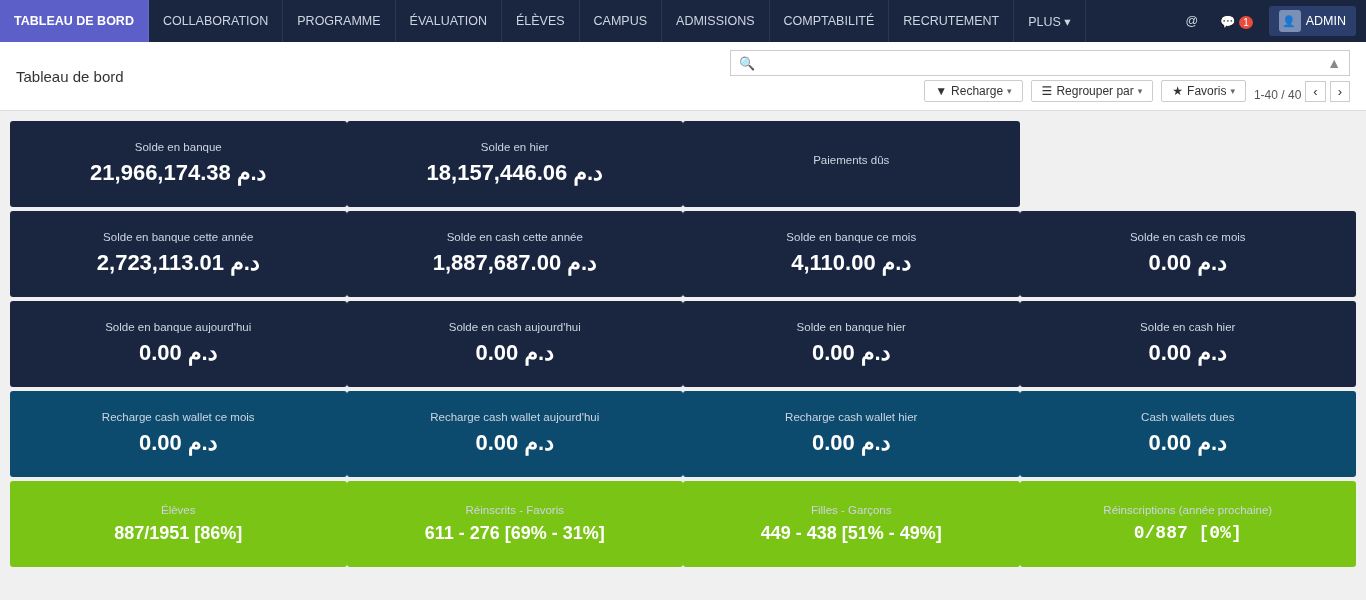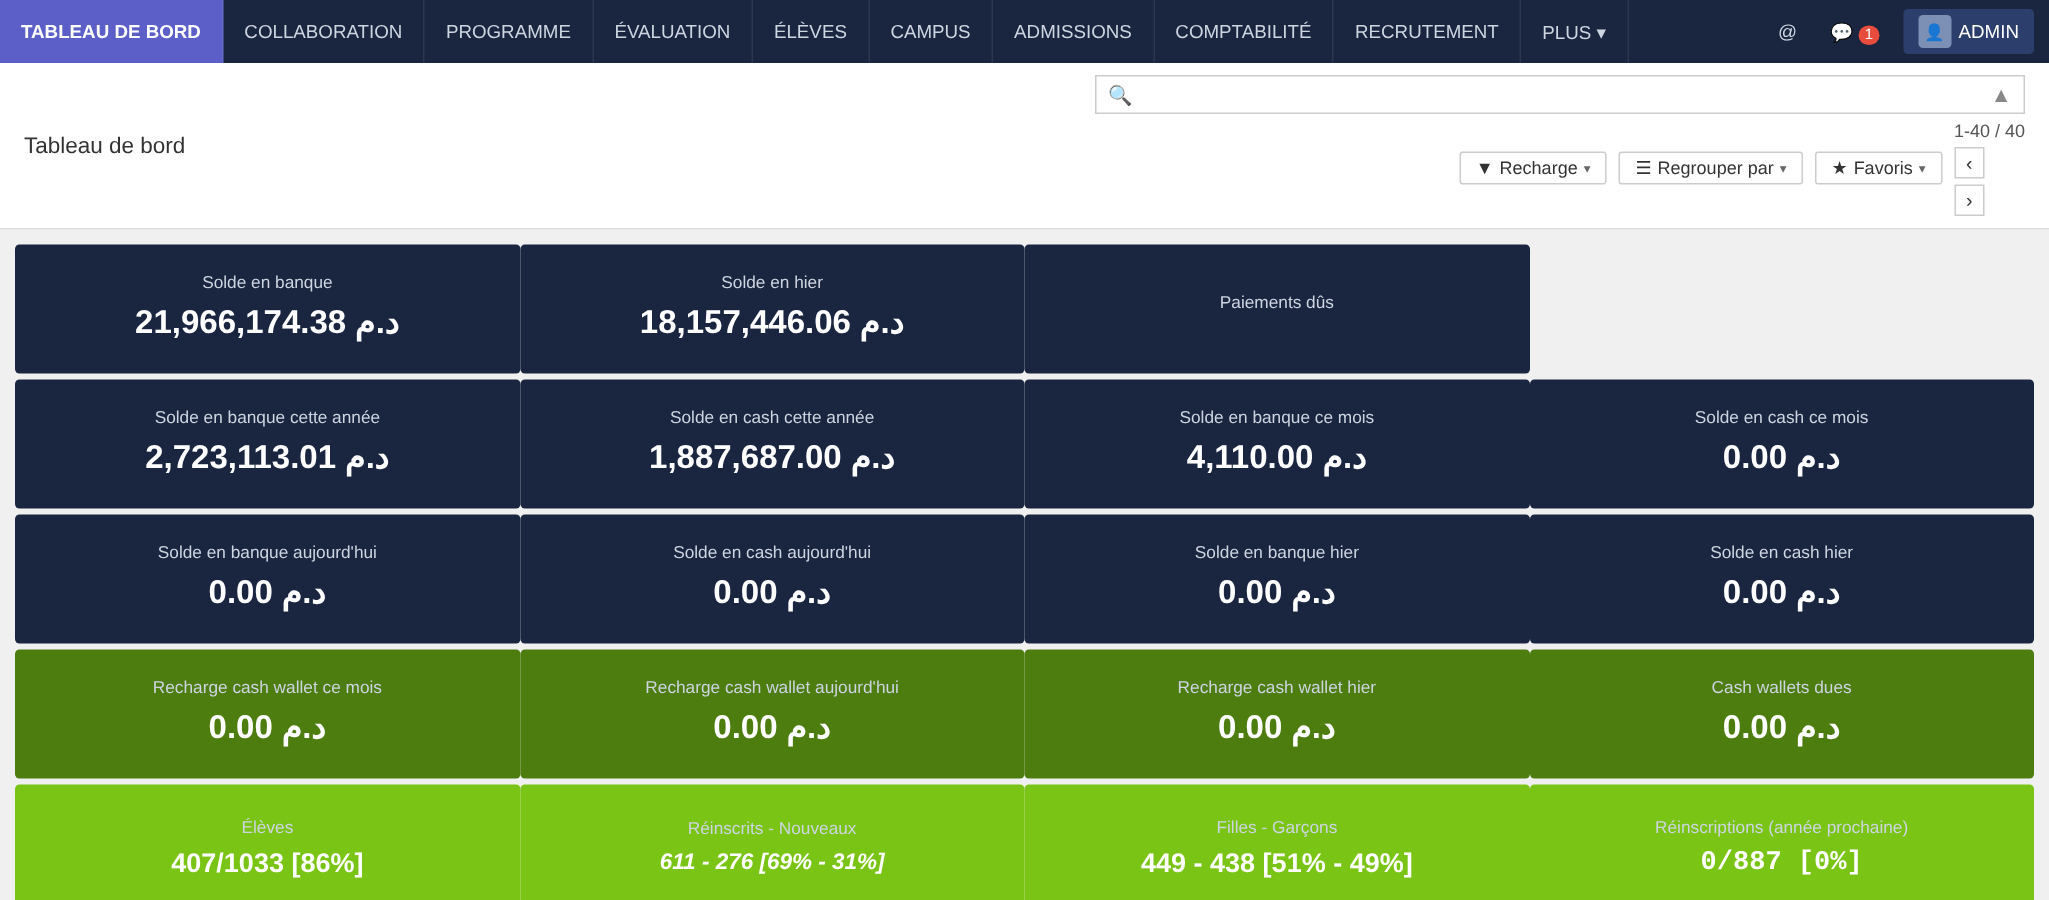--- a/index.html
+++ b/index.html
@@ -124,25 +124,24 @@
       background: #fff;
       padding: 3px 10px;
       border-radius: 2px;
       cursor: pointer;
       font-size: 12px;
       color: #333;
     }
     .filter-btn .arrow { font-size: 9px; color: #666; }
     .pagination {
       display: flex;
-      align-items: flex-start;
+      align-items: flex-end;
       gap: 4px;
       font-size: 12px;
       color: #555;
-      flex-direction: column;
     }
     .pg-btn {
       border: 1px solid #ccc;
       background: #fff;
       padding: 2px 7px;
       cursor: pointer;
       font-size: 13px;
       color: #333;
     }
 
@@ -177,21 +176,21 @@
       font-weight: normal;
       line-height: 1.3;
     }
     .dash-card .card-value {
       font-size: 22px;
       font-weight: bold;
       color: #fff;
       line-height: 1.1;
     }
     .card-dark { background: #1a2540; }
-    .card-purple { background: #4d7c0f; }
+    .card-purple { background: #0c4a6e; }
     .card-green { background: #7ac416; }
 
     
     .main-content::-webkit-scrollbar { width: 8px; }
     .main-content::-webkit-scrollbar-track { background: #e0e0e0; }
     .main-content::-webkit-scrollbar-thumb { background: #aaa; border-radius: 4px; }
   </style>
 </head>
 <body>
 
@@ -320,25 +319,25 @@
           <div class="card-value">0.00 د.م</div>
         </div>
         <div class="dash-card card-purple">
           <div class="card-label">Cash wallets dues</div>
           <div class="card-value">0.00 د.م</div>
         </div>
       </div>
       <div class="dash-grid">
         <div class="dash-card card-green">
           <div class="card-label">Élèves</div>
-          <div class="card-value" style="font-size: 18px;">407/1033 [86%]</div>
+          <div class="card-value" style="font-size: 18px;">887/1951 [86%]</div>
         </div>
         <div class="dash-card card-green">
-          <div class="card-label">Réinscrits - Nouveaux</div>
-          <div class="card-value" style="font-size: 15px; font-style: italic;">611 - 276 [69% - 31%]</div>
+          <div class="card-label">Réinscrits - Favoris</div>
+          <div class="card-value" style="font-size: 18px;">611 - 276 [69% - 31%]</div>
         </div>
         <div class="dash-card card-green">
           <div class="card-label">Filles - Garçons</div>
           <div class="card-value" style="font-size: 18px;">449 - 438 [51% - 49%]</div>
         </div>
         <div class="dash-card card-green">
           <div class="card-label">Réinscriptions (année prochaine)</div>
           <div class="card-value" style="font-size: 18px; font-family: Liberation Mono, monospace;">0/887 [0%]</div>
         </div>
       </div>

